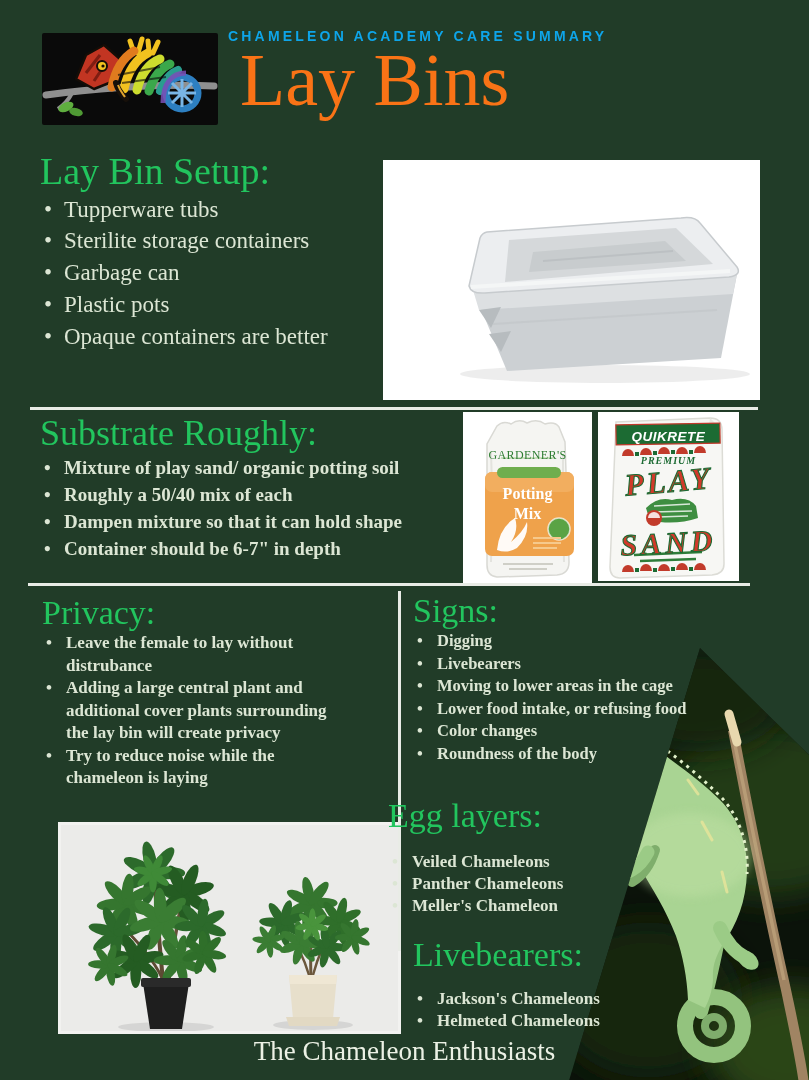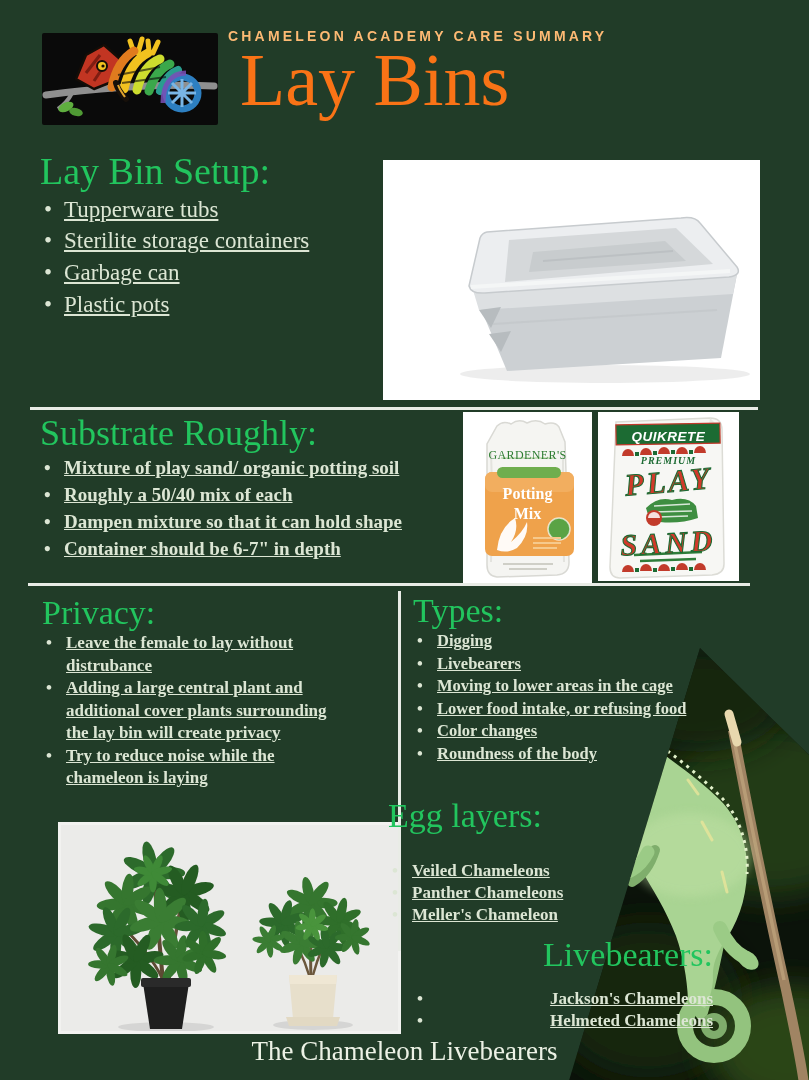--- a/index.html
+++ b/index.html
@@ -8,55 +8,55 @@
     background:#213c28;overflow:hidden;
     font-family:"Liberation Serif","DejaVu Serif",serif;
     color:#dce6d4;
   }
   .abs{position:absolute;}
   
   .logo{left:42px;top:33px;width:176px;height:92px;}
   .eyebrow{
     left:228px;top:28px;width:560px;
     font-family:"Liberation Sans","DejaVu Sans",sans-serif;
-    font-size:14px;font-weight:bold;letter-spacing:3.2px;color:#fdba74;
+    font-size:14px;font-weight:bold;letter-spacing:3.2px;color:#0ea5e9;
   }
   .title{
     left:240px;top:42px;width:360px;text-align:left;
     font-size:74px;line-height:1.05;color:#f97316;font-weight:normal;margin:0;
   }
   
   h2{margin:0;font-weight:normal;color:#22c55e;}
   .h-setup{font-size:38px;line-height:1.15;}
   .h-sub{font-size:27px;line-height:1.3;color:#e2ead9;font-weight:normal;margin:2px 0 0 0;}
   .h-substrate{font-size:36px;line-height:1.15;}
   .h-col{font-size:34px;line-height:1.15;}
   
   ul.bullets{list-style:none;margin:0;padding:0;}
-  ul.bullets li{position:relative;padding-left:24px;text-decoration:underline;}
+  ul.bullets li{position:relative;padding-left:24px;}
   ul.bullets li::before{content:"\2022";position:absolute;left:4px;}
   .setup-list{margin-top:12px;font-size:23px;}
   .setup-list li{line-height:31.7px;padding-left:30px;}
   .setup-list li::before{left:8px;}
   .substrate-list{margin-top:9px;font-size:19px;font-weight:bold;}
   .substrate-list li{line-height:27px;padding-left:26px;}
   .privacy-list{margin-top:23px;font-size:17px;font-weight:bold;width:300px;}
   .privacy-list li{line-height:22.5px;}
   .signs-list{margin-top:18px;font-size:16.5px;font-weight:bold;width:360px;}
   .signs-list li{line-height:22.6px;}
   .mini-list{font-size:17px;font-weight:bold;}
   .mini-list li{line-height:22px;}
   
   .sec-setup{left:40px;top:150px;width:345px;}
   .sec-substrate{left:40px;top:413px;width:440px;}
   .sec-privacy{left:42px;top:593px;width:330px;}
   .sec-signs{left:413px;top:591px;width:380px;z-index:3;}
   .sec-egg{left:388px;top:796px;width:300px;z-index:3;}
-  .sec-live{left:413px;top:935px;width:300px;z-index:3;text-align:right;}
-  .sec-egg .mini-list{margin-top:25px;}
+  .sec-live{left:413px;top:935px;width:300px;z-index:3;}
+  .sec-egg .mini-list{margin-top:16px;}
   .sec-live .mini-list{margin-top:14px;}
   
   .hr1{left:30px;top:407px;width:728px;height:3px;background:#e9ece6;}
   .hr2{left:28px;top:583px;width:722px;height:3px;background:#e9ece6;}
   .vline{left:398px;top:591px;width:3px;height:360px;background:#e9ece6;z-index:3;}
   
   .img-bin{left:383px;top:160px;width:377px;height:240px;background:#fff;}
   .bag{background:#fff;overflow:hidden;}
   .bag1{left:463px;top:412px;width:129px;height:171px;}
   .bag2{left:598px;top:412px;width:141px;height:169px;}
@@ -108,20 +108,21 @@
   <div class="abs eyebrow">CHAMELEON ACADEMY CARE SUMMARY</div>
   <h1 class="abs title">Lay Bins</h1>
 
   <section class="abs sec-setup">
     <h2 class="h-setup">Lay Bin Setup:</h2>
     <ul class="bullets setup-list">
         <li>Tupperware tubs</li>
         <li>Sterilite storage containers</li>
         <li>Garbage can</li>
         <li>Plastic pots</li>
+        <li>Opaque containers are better</li>
       </ul>
   </section>
 
   <svg class="abs img-bin" viewBox="0 0 377 240" width="377" height="240" role="img">
     <rect width="377" height="240" fill="#ffffff"></rect>
     <ellipse cx="222" cy="214" rx="145" ry="9" fill="#000000" opacity="0.07"></ellipse>
     <path d="M90,130 L354,114 L338,198 L124,211 Z" fill="#ccd0d3"></path>
     <path d="M90,130 L354,114 L350,134 L96,150 Z" fill="#dde0e2"></path>
     <path d="M96,150 L118,147 L108,168 Z" fill="#b7bcbf"></path>
     <path d="M106,174 L128,171 L118,192 Z" fill="#b7bcbf"></path>
@@ -208,21 +209,21 @@
   <section class="abs sec-privacy">
     <h2 class="h-col">Privacy:</h2>
     <ul class="bullets privacy-list">
         <li>Leave the female to lay without distrubance</li>
         <li>Adding a large central plant and additional cover plants surrounding the lay bin will create privacy</li>
         <li>Try to reduce noise while the chameleon is laying</li>
       </ul>
   </section>
 
   <section class="abs sec-signs">
-    <h2 class="h-col">Types:</h2>
+    <h2 class="h-col">Signs:</h2>
     <ul class="bullets signs-list">
         <li>Digging</li>
         <li>Livebearers</li>
         <li>Moving to lower areas in the cage</li>
         <li>Lower food intake, or refusing food</li>
         <li>Color changes</li>
         <li>Roundness of the body</li>
       </ul>
   </section>
 
@@ -349,15 +350,15 @@
       <ellipse cx="748" cy="960" rx="12" ry="8" fill="#9bcb86" transform="rotate(40 748 960)"></ellipse>
 
       <g stroke="#e6e49a" stroke-width="3" opacity="0.85" stroke-linecap="round">
         <path d="M688,780 L698,794"></path>
           <path d="M702,822 L712,840"></path>
           <path d="M722,872 L727,892"></path>
       </g>
     </g>
   </svg>
 
-  <div class="abs footer">The Chameleon Livebearers</div>
+  <div class="abs footer">The Chameleon Enthusiasts</div>
 
 </div>
 
 </body></html>

